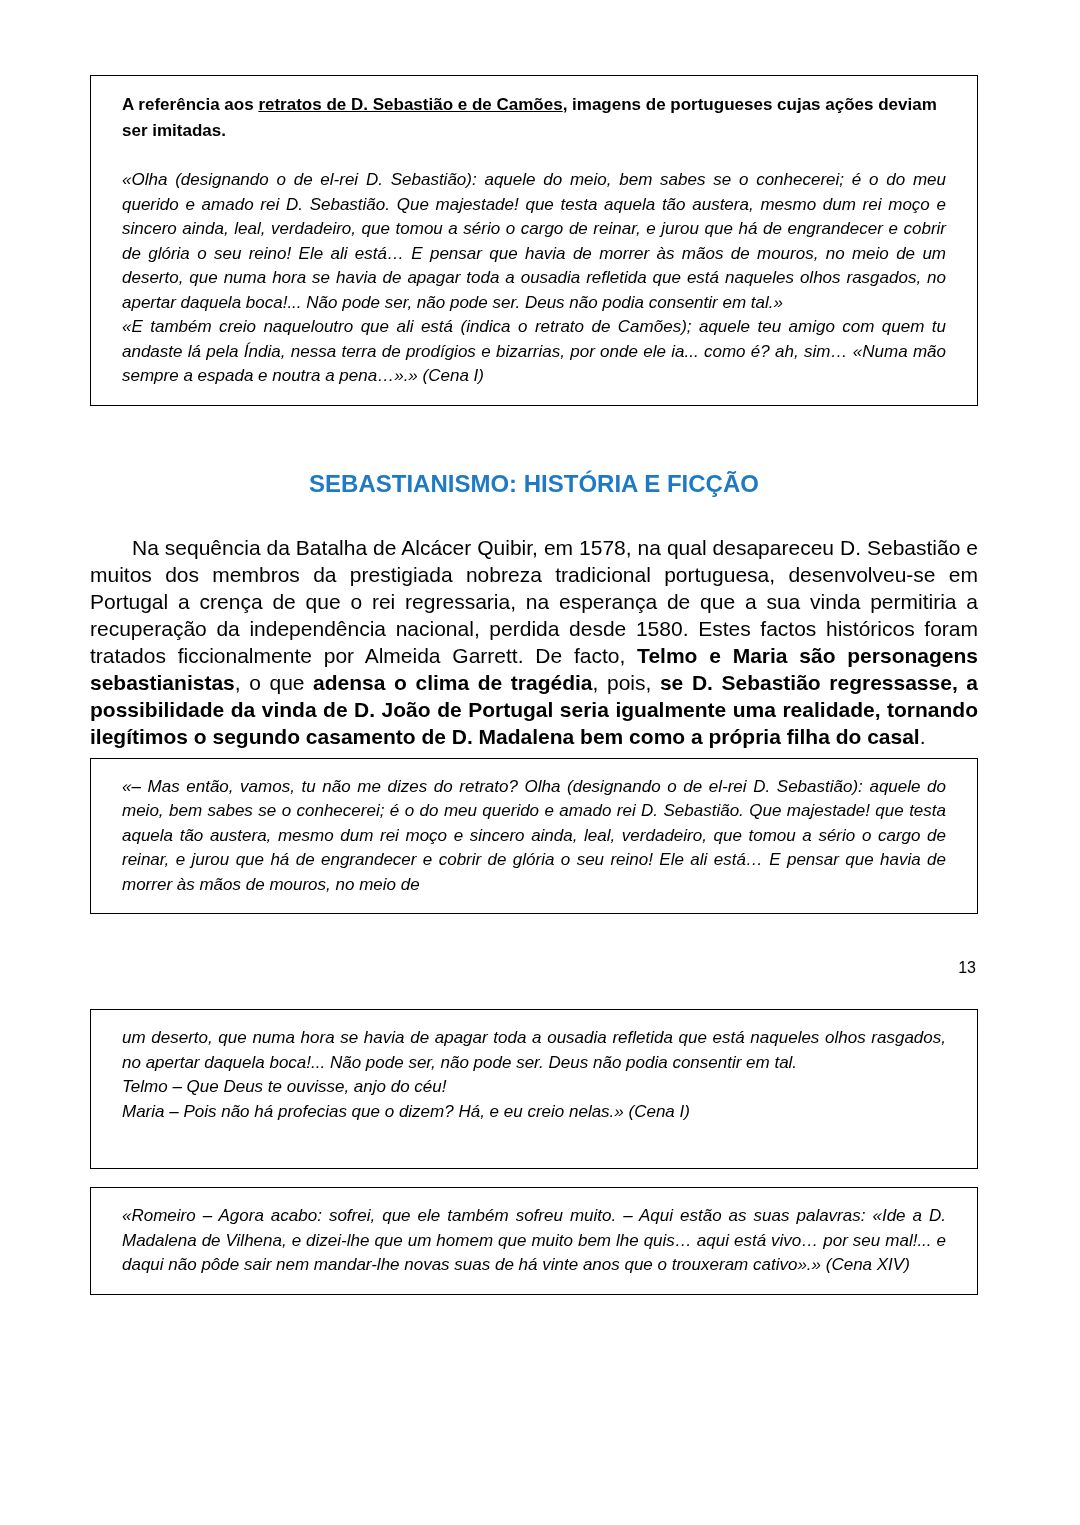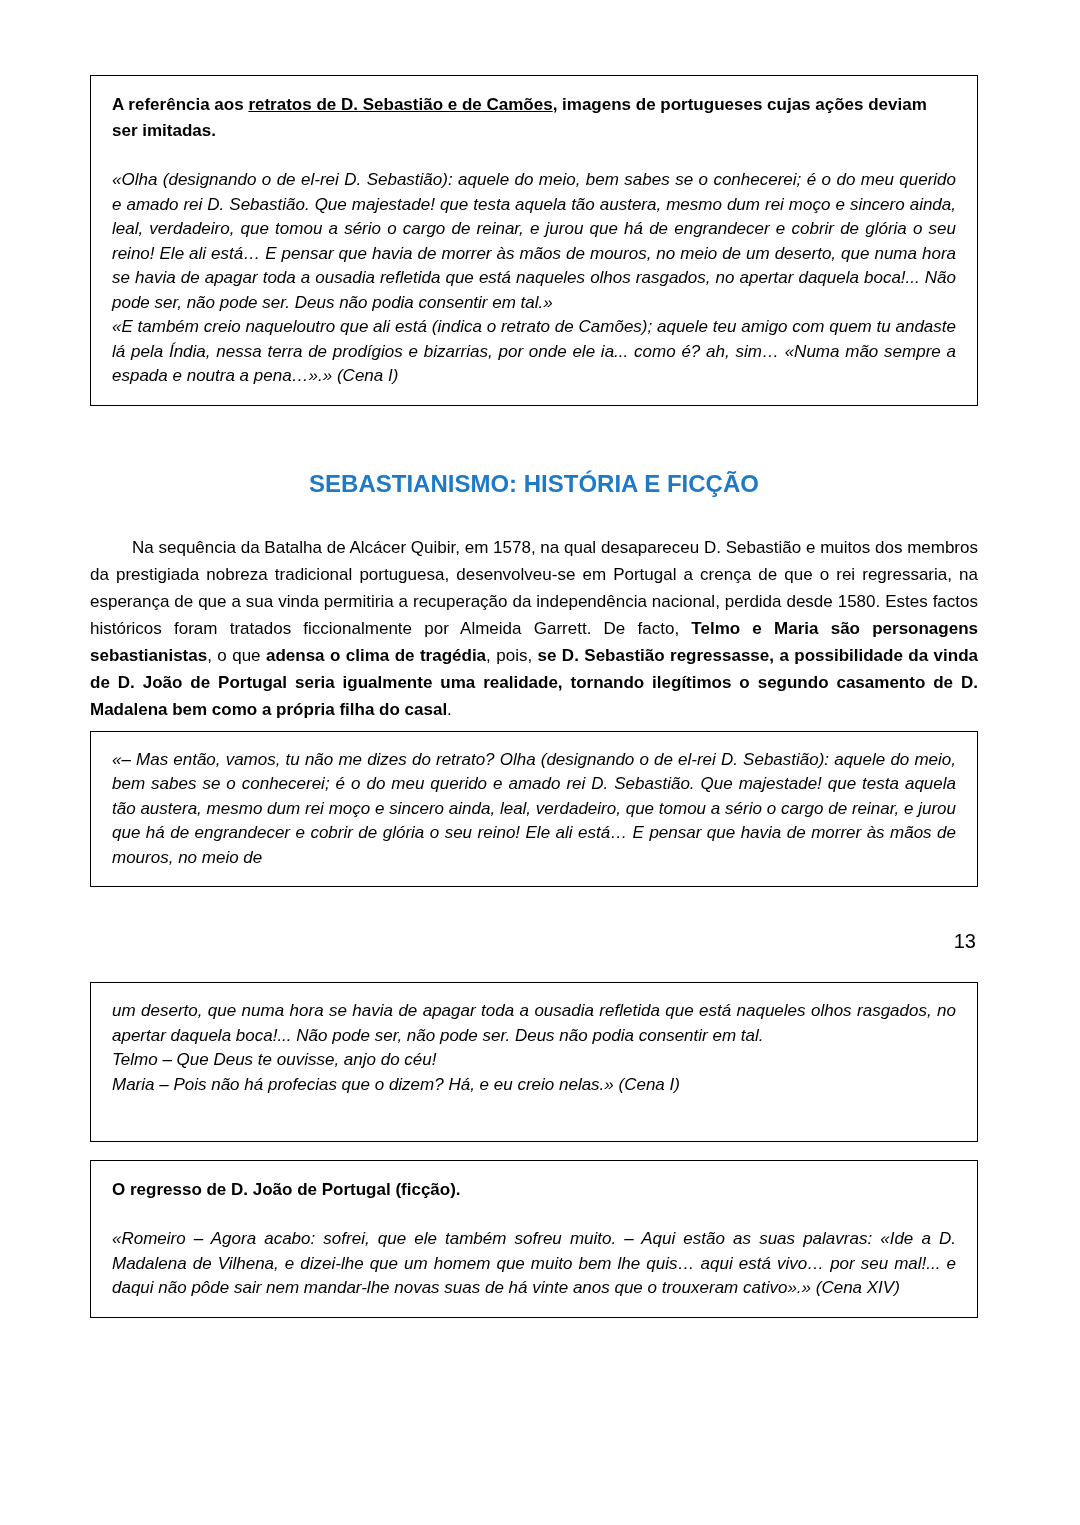--- a/index.html
+++ b/index.html
@@ -15,21 +15,21 @@
     margin:0 auto;
     background:var(--background);
     box-sizing:border-box;
     padding:75px 102px 30px 90px;
     font-family:"Liberation Sans",sans-serif;
     color:var(--text);
     overflow:hidden;
   }
   .box{
     border:1.6px solid var(--box_border);
-    padding:16px 21px;
+    padding:16px 31px;
     box-sizing:border-box;
   }
   .box-title{
     margin:0 0 24px 0;
     font-weight:bold;
     font-size:17px;
     line-height:26px;
     white-space:pre-line;
   }
   .quote{
@@ -43,29 +43,29 @@
   .box-retratos{margin-bottom:64px;}
   .section-heading{
     margin:0 0 36px 0;
     text-align:center;
     font-size:24px;
     font-weight:bold;
     color:var(--heading);
   }
   .intro-paragraph{
     margin:0 0 8px 0;
-    font-size:17px;
+    font-size:21px;
     line-height:27px;
     text-align:justify;
     text-indent:42px;
   }
   .box-crenca{margin-bottom:44px;}
   .page-number{
     text-align:right;
-    font-size:20px;
+    font-size:16px;
     line-height:20px;
     margin:0 2px 10px 0;
   }
   .box-continuation{margin-bottom:18px; padding-bottom:44px;margin-top:31px;}
   .box-regresso{margin-bottom:0;}
   .run-b{font-weight:bold;}
   .run-u{text-decoration:underline;}
 </style>
 </head>
 <body>
@@ -88,17 +88,16 @@
 
   <p class="page-number">13</p>
 
   <div class="box box-continuation">
     <p class="quote">um deserto, que numa hora se havia de apagar toda a ousadia refletida que está naqueles olhos rasgados, no apertar daquela boca!... Não pode ser, não pode ser. Deus não podia consentir em tal.
 Telmo – Que Deus te ouvisse, anjo do céu!
 Maria – Pois não há profecias que o dizem? Há, e eu creio nelas.» (Cena I)</p>
   </div>
 
   <div class="box box-regresso">
-    <p class="box-title">O regresso de D. João de Portugal (ficção).</p>
     <p class="quote">«Romeiro – Agora acabo: sofrei, que ele também sofreu muito. – Aqui estão as suas palavras: «Ide a D. Madalena de Vilhena, e dizei-lhe que um homem que muito bem lhe quis… aqui está vivo… por seu mal!... e daqui não pôde sair nem mandar-lhe novas suas de há vinte anos que o trouxeram cativo».» (Cena XIV)</p>
   </div>
 
 </div>
 
 </body></html>

